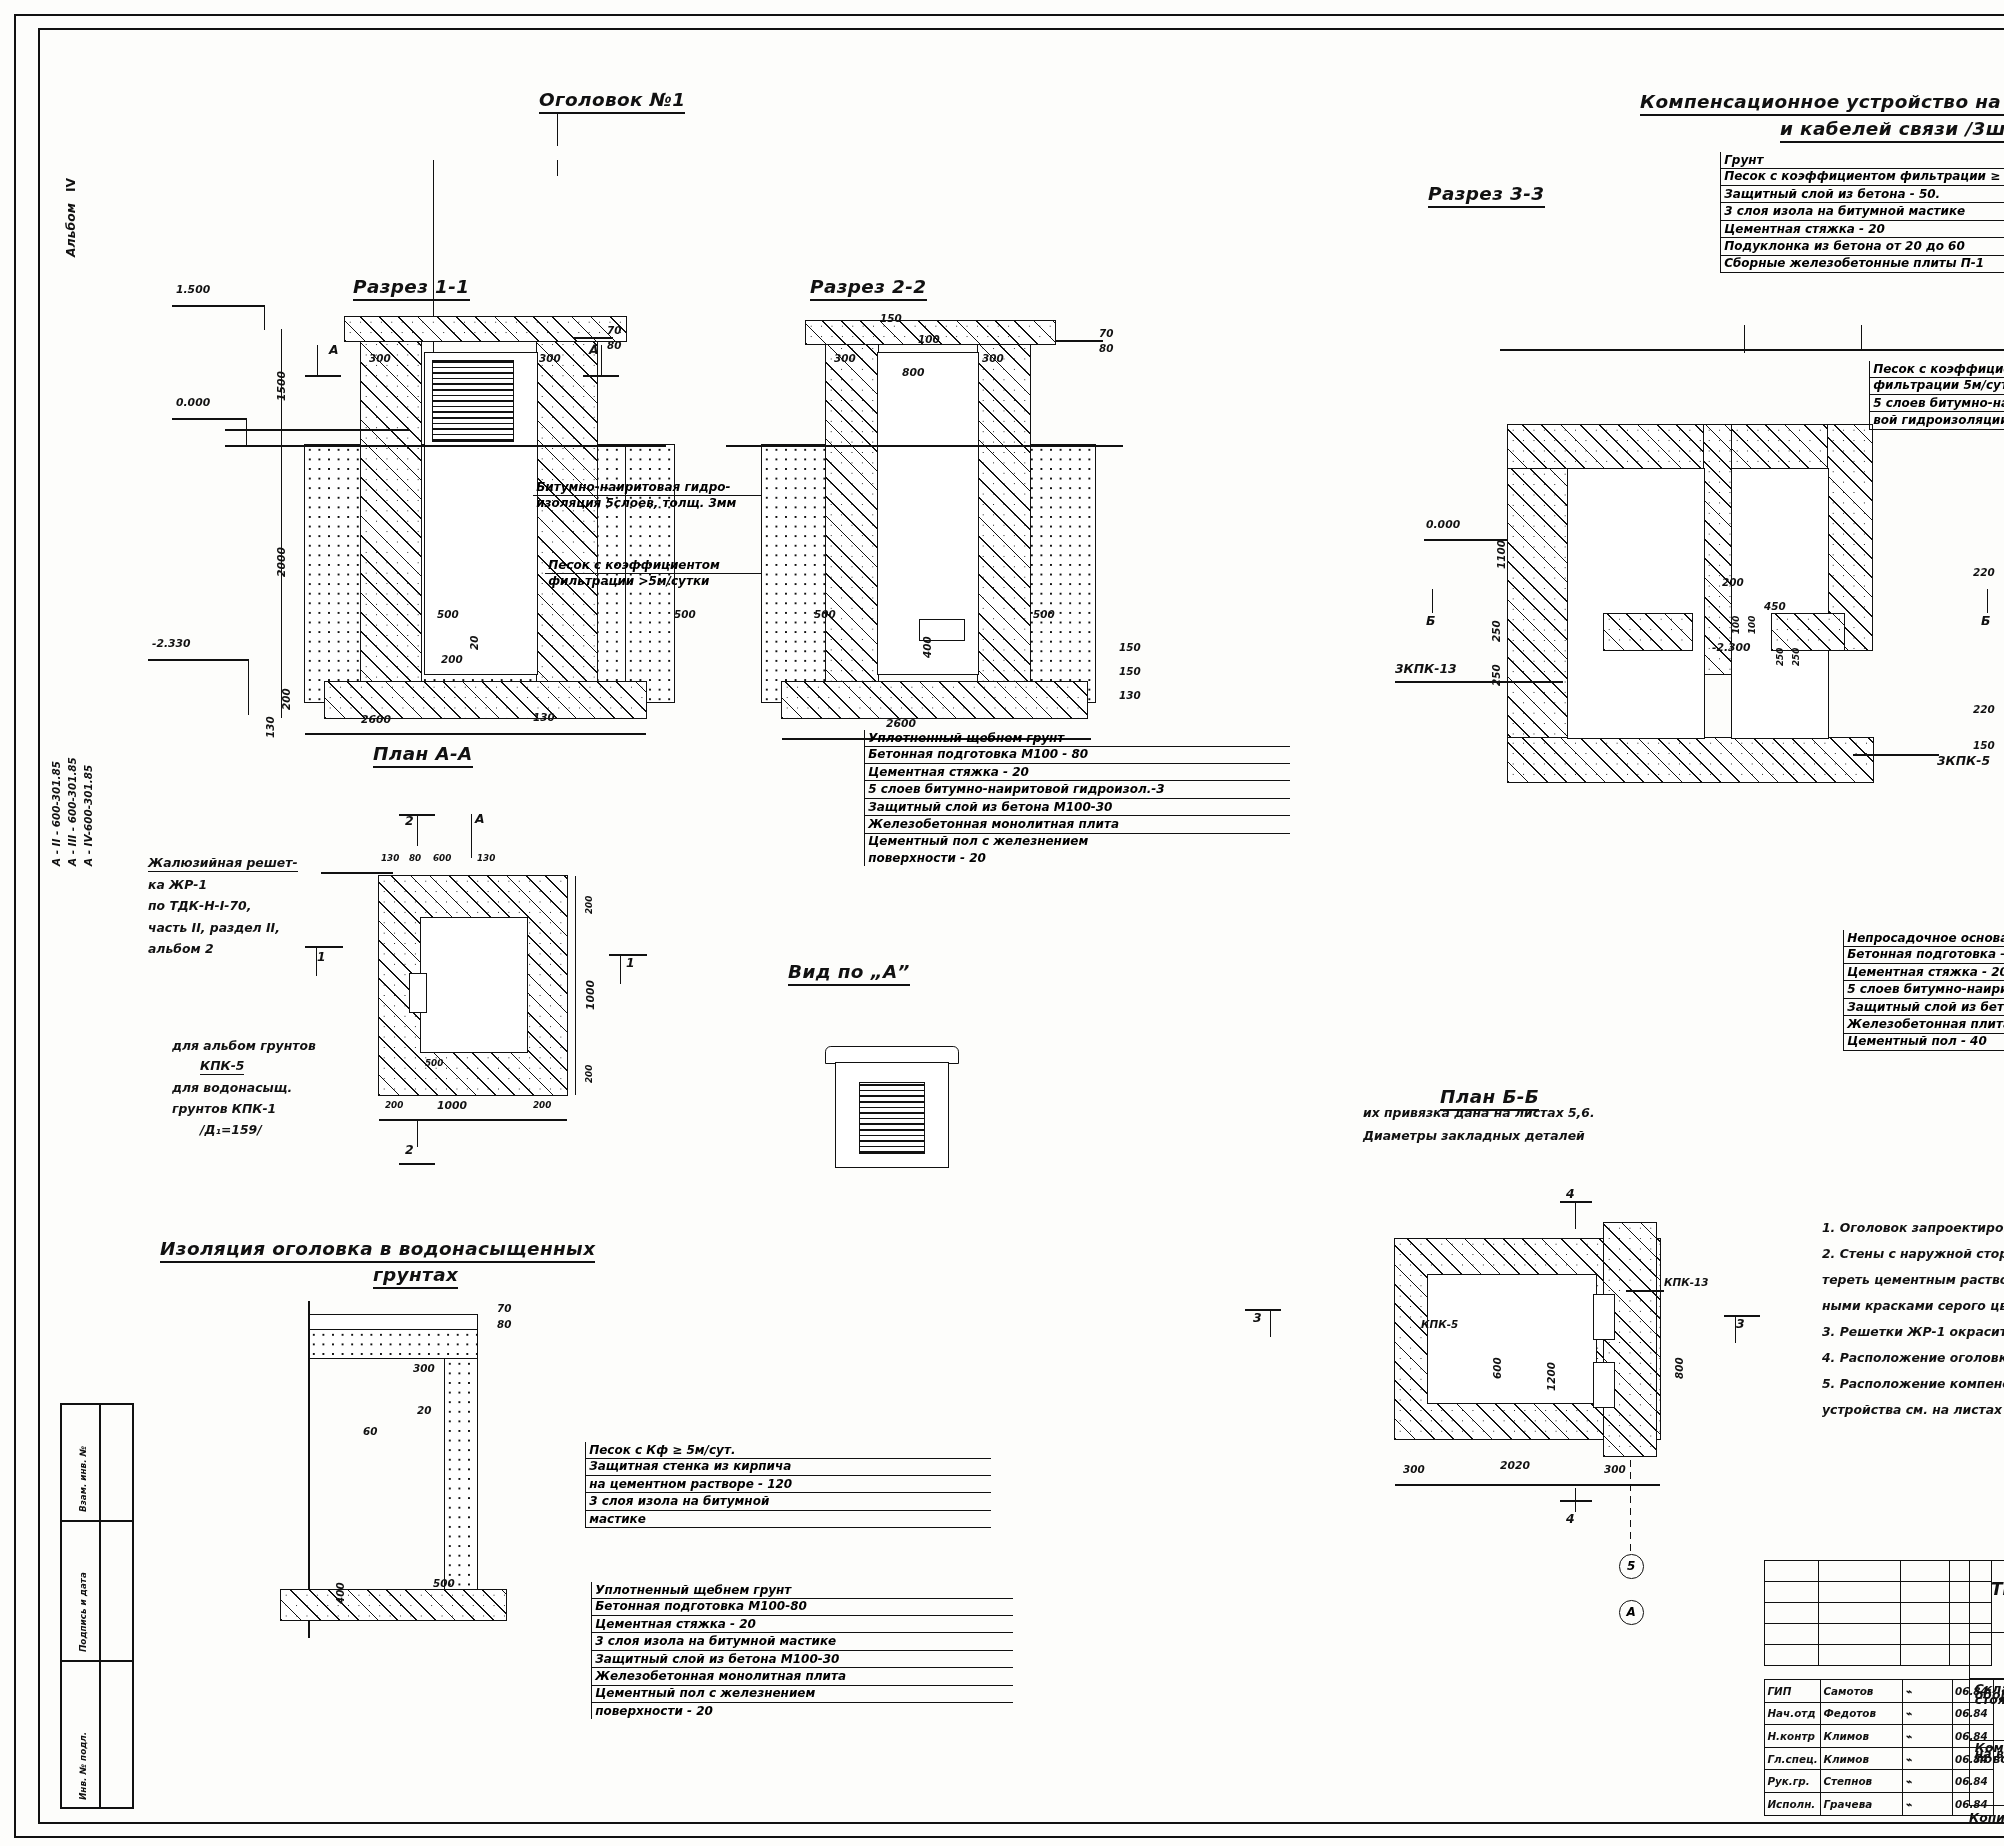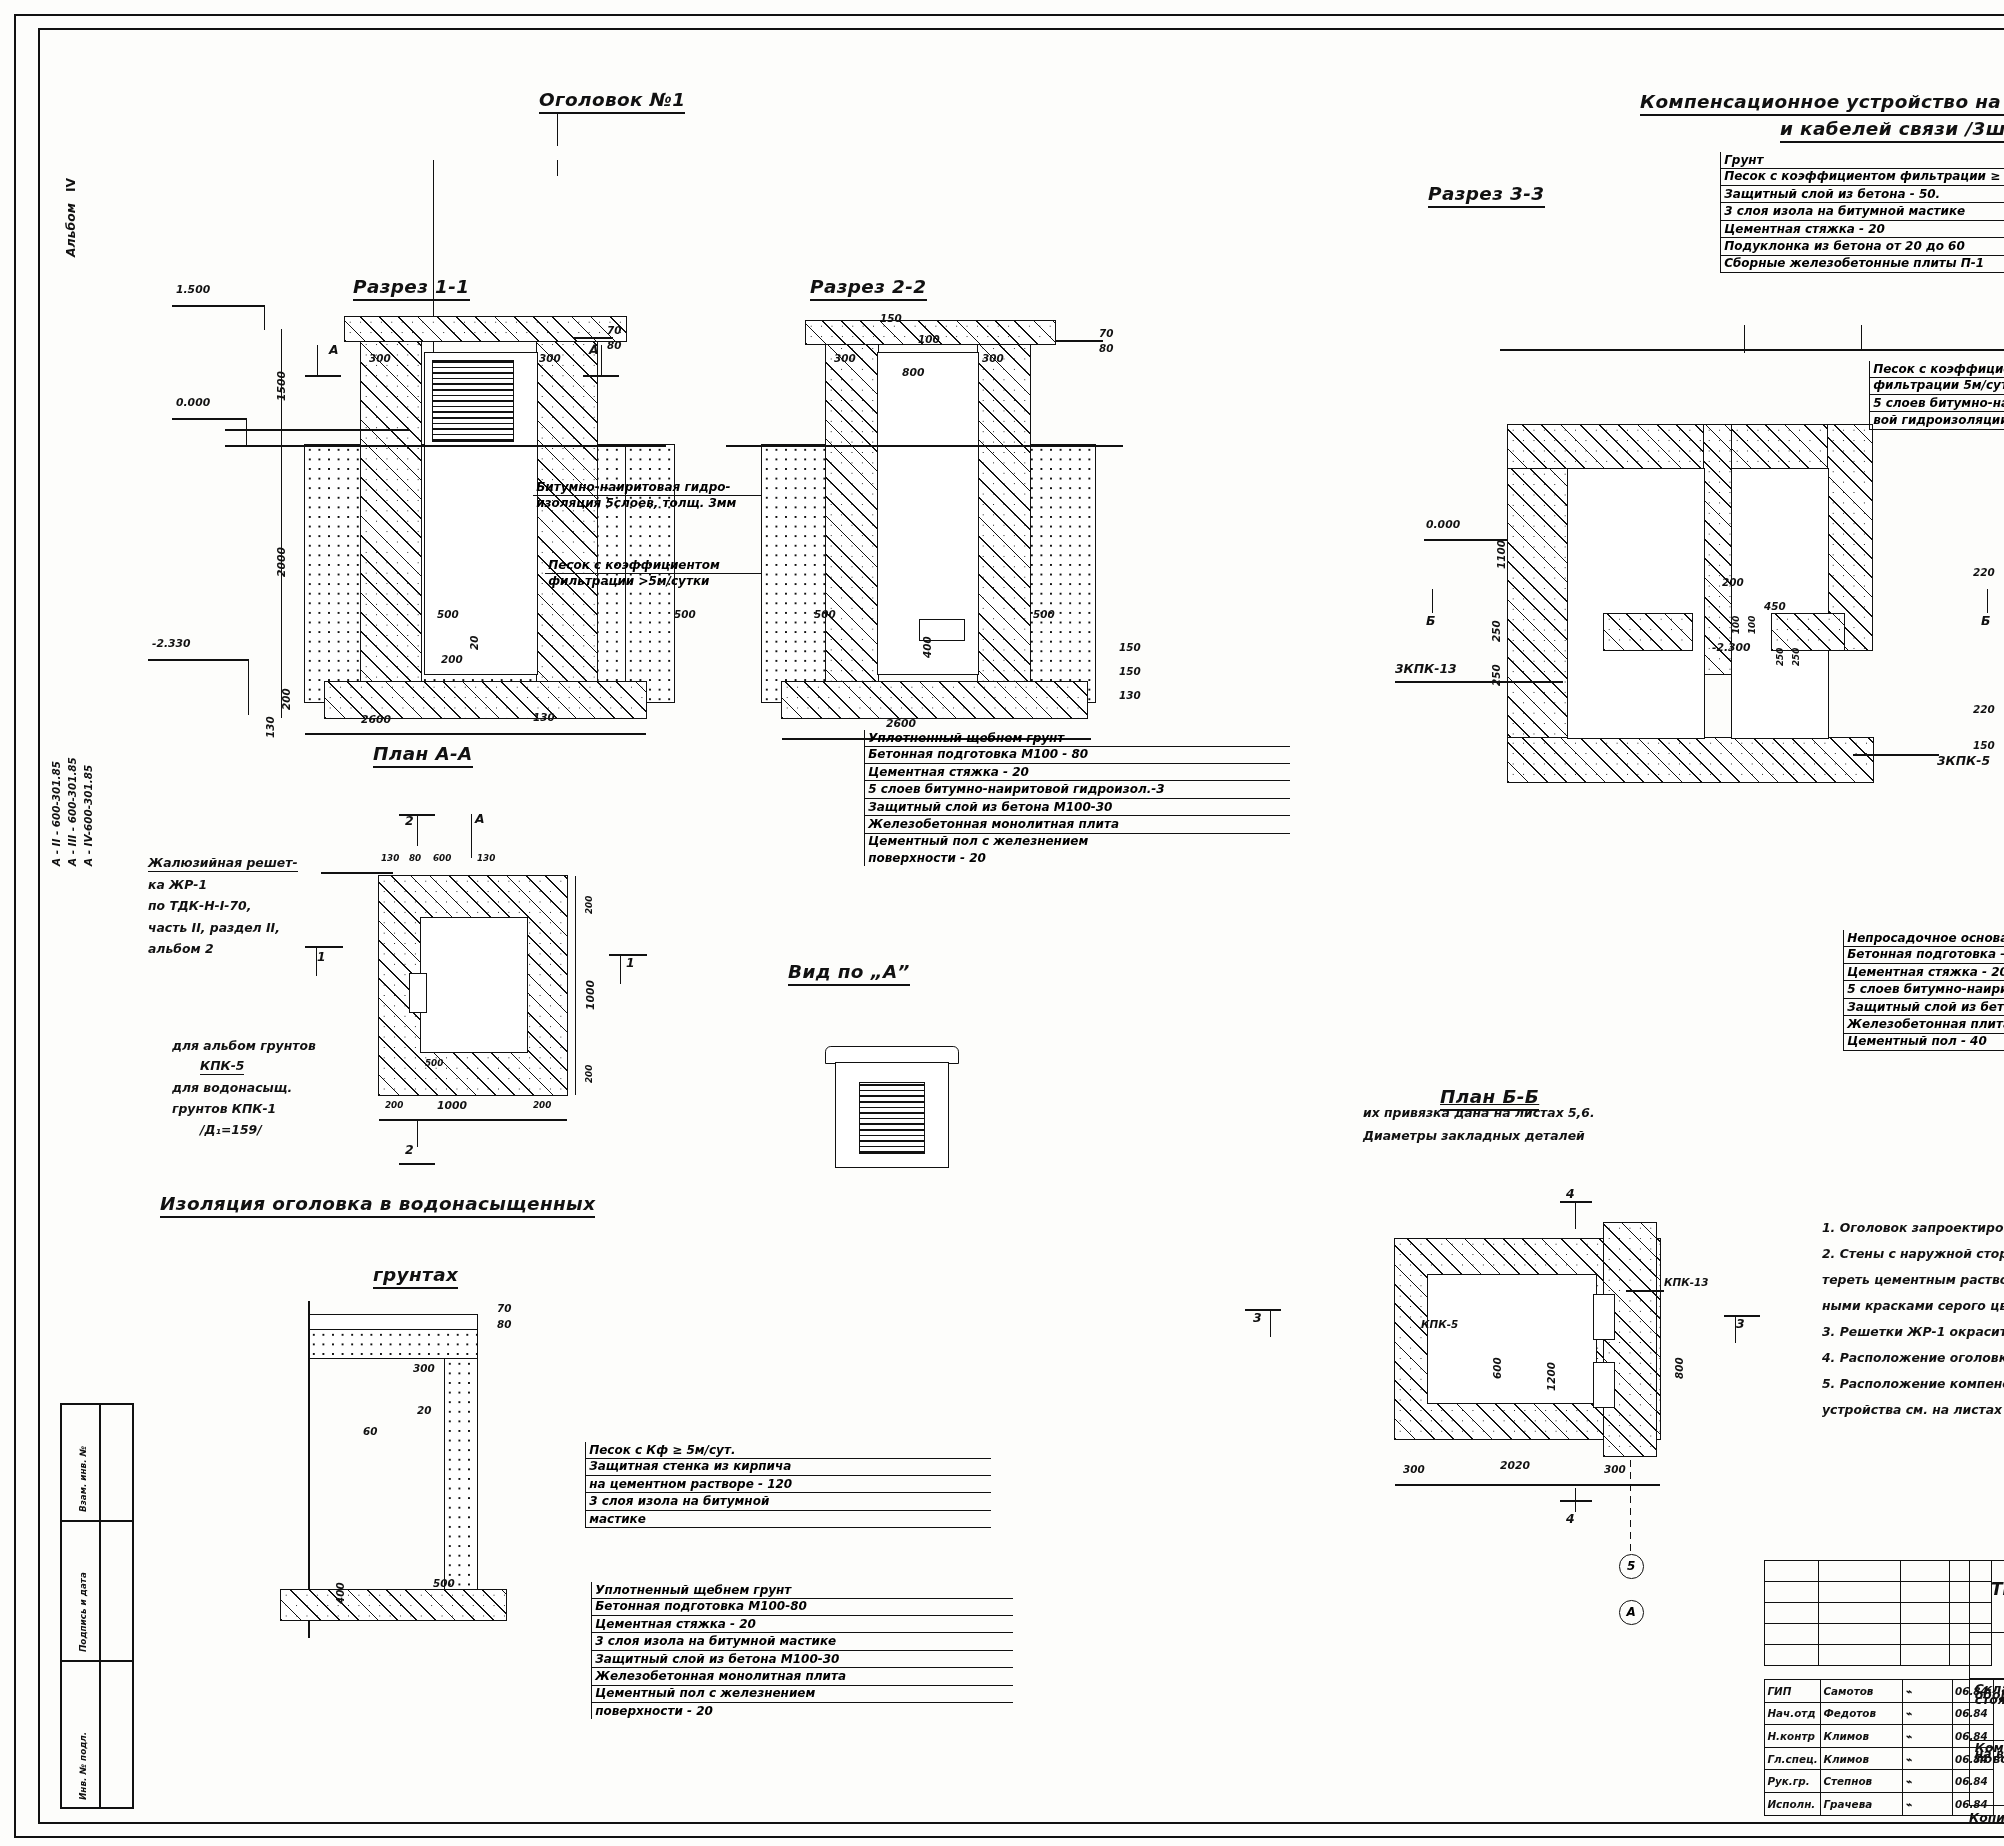--- a/index.html
+++ b/index.html
@@ -259,21 +259,21 @@
   <div class="txt sm" style="left:172px;top:1102px;">грунтов КПК-1</div>
   <div class="txt sm" style="left:200px;top:1123px;">/Д₁=159/</div>
 
   <div class="txt ttl" style="left:788px;top:962px;">
     <u>Вид по „А”</u>
   </div>
   <div class="abs white ol" style="left:826px;top:1047px;width:132px;height:16px;border-radius:4.8px 4.8px 0 0;"></div>
   <div class="abs white ol" style="left:836px;top:1063px;width:112px;height:104px;"></div>
   <div class="abs grille ol" style="left:860px;top:1083px;width:64px;height:70px;"></div>
 
-  <div class="txt ttl" style="left:160px;top:1194px;">
+  <div class="txt ttl" style="left:160px;top:1239px;">
     <u>Изоляция оголовка в водонасыщенных</u>
   </div>
   <div class="txt ttl" style="left:373px;top:1265px;">
     <u>грунтах</u>
   </div>
 
   <div class="abs white ol" style="left:309px;top:1315px;width:168px;height:15.2px;"></div>
   <div class="abs sand ol" style="left:309px;top:1330px;width:168px;height:28px;"></div>
   <div class="line vline" style="left:308px;top:1301px;height:337px;width:2.4px;"></div>
   <div class="abs sand ol" style="left:445px;top:1359px;width:32px;height:233px;"></div>
@@ -389,21 +389,21 @@
 
   <div class="txt sm" style="left:1822px;top:1221px;">1. Оголовок запроектирован из монолитного железобетона.</div>
   <div class="txt sm" style="left:1822px;top:1247px;">2. Стены с наружной стороны, выше уровня земли, за-</div>
   <div class="txt sm" style="left:1822px;top:1273px;">    тереть цементным раствором и окрасить силикат-</div>
   <div class="txt sm" style="left:1822px;top:1299px;">    ными красками серого цвета.</div>
   <div class="txt sm" style="left:1822px;top:1325px;">3. Решетки ЖР-1 окрасить алкидностиральными красками.</div>
   <div class="txt sm" style="left:1822px;top:1351px;">4. Расположение оголовка №1 см. на листе ГП-1, альбом I.</div>
   <div class="txt sm" style="left:1822px;top:1377px;">5. Расположение компенсационного</div>
   <div class="txt sm" style="left:1822px;top:1403px;">    устройства см. на листах 5,6.</div>
 
-  <div class="txt ttl" style="left:1440px;top:1087px;text-decoration:underline;">
+  <div class="txt ttl" style="left:1440px;top:1087px;">
     <u>План Б-Б</u>
   </div>
   <div class="txt sm" style="left:1363px;top:1129px;">Диаметры закладных деталей</div>
   <div class="txt sm" style="left:1363px;top:1106px;">их привязка дана на листах 5,6.</div>
 
   <div class="abs concrete ol" style="left:1395px;top:1239px;width:265px;height:200px;"></div>
   <div class="abs white ol" style="left:1428px;top:1275px;width:168px;height:128px;"></div>
   <div class="abs concrete ol" style="left:1604px;top:1223px;width:52px;height:233px;"></div>
   <div class="abs white ol" style="left:1594px;top:1295px;width:20px;height:44px;"></div>
   <div class="abs white ol" style="left:1594px;top:1363px;width:20px;height:44px;"></div>

